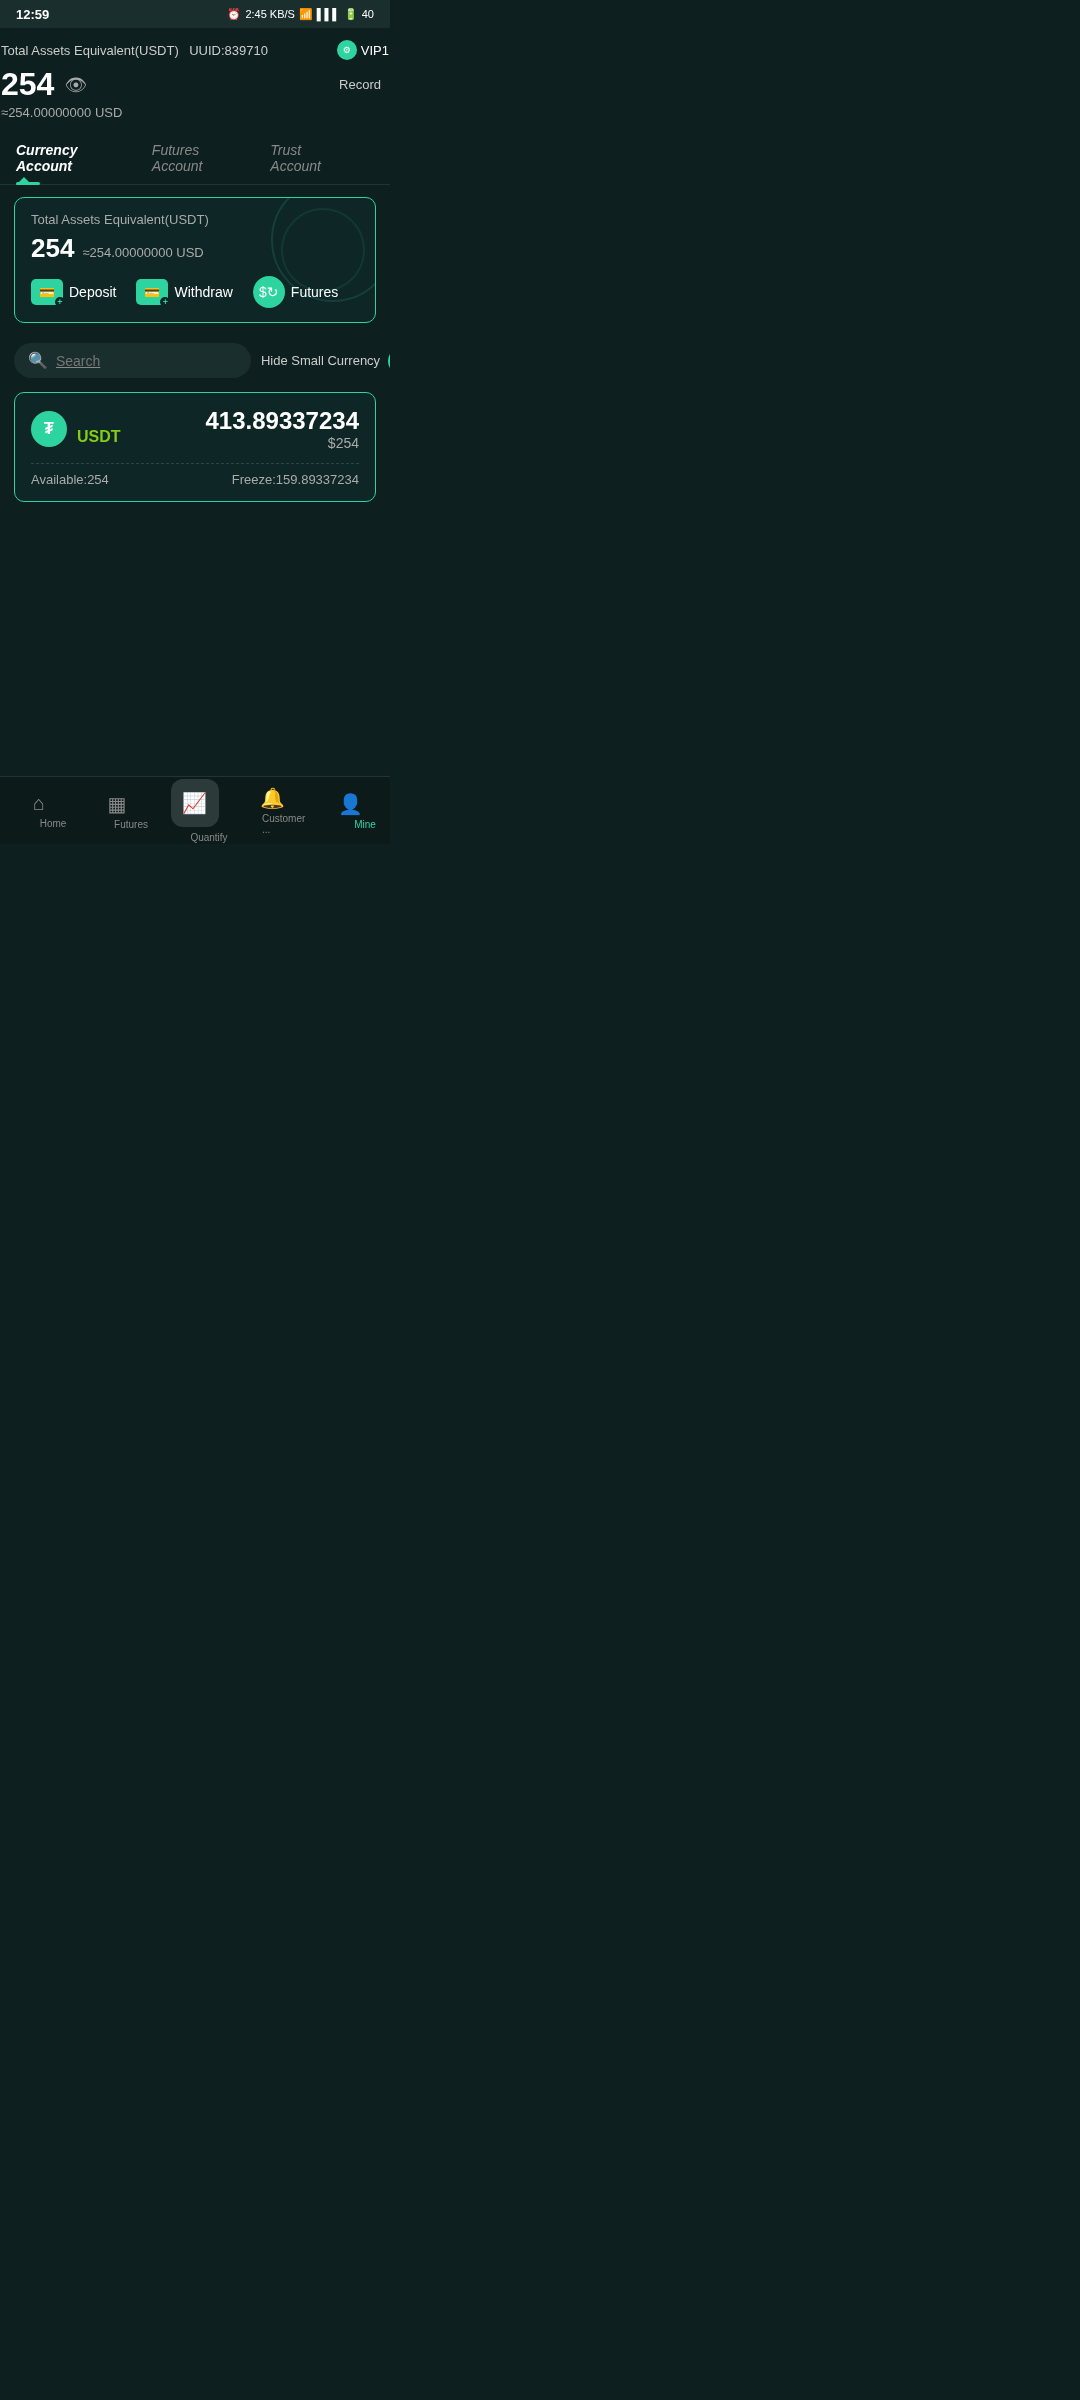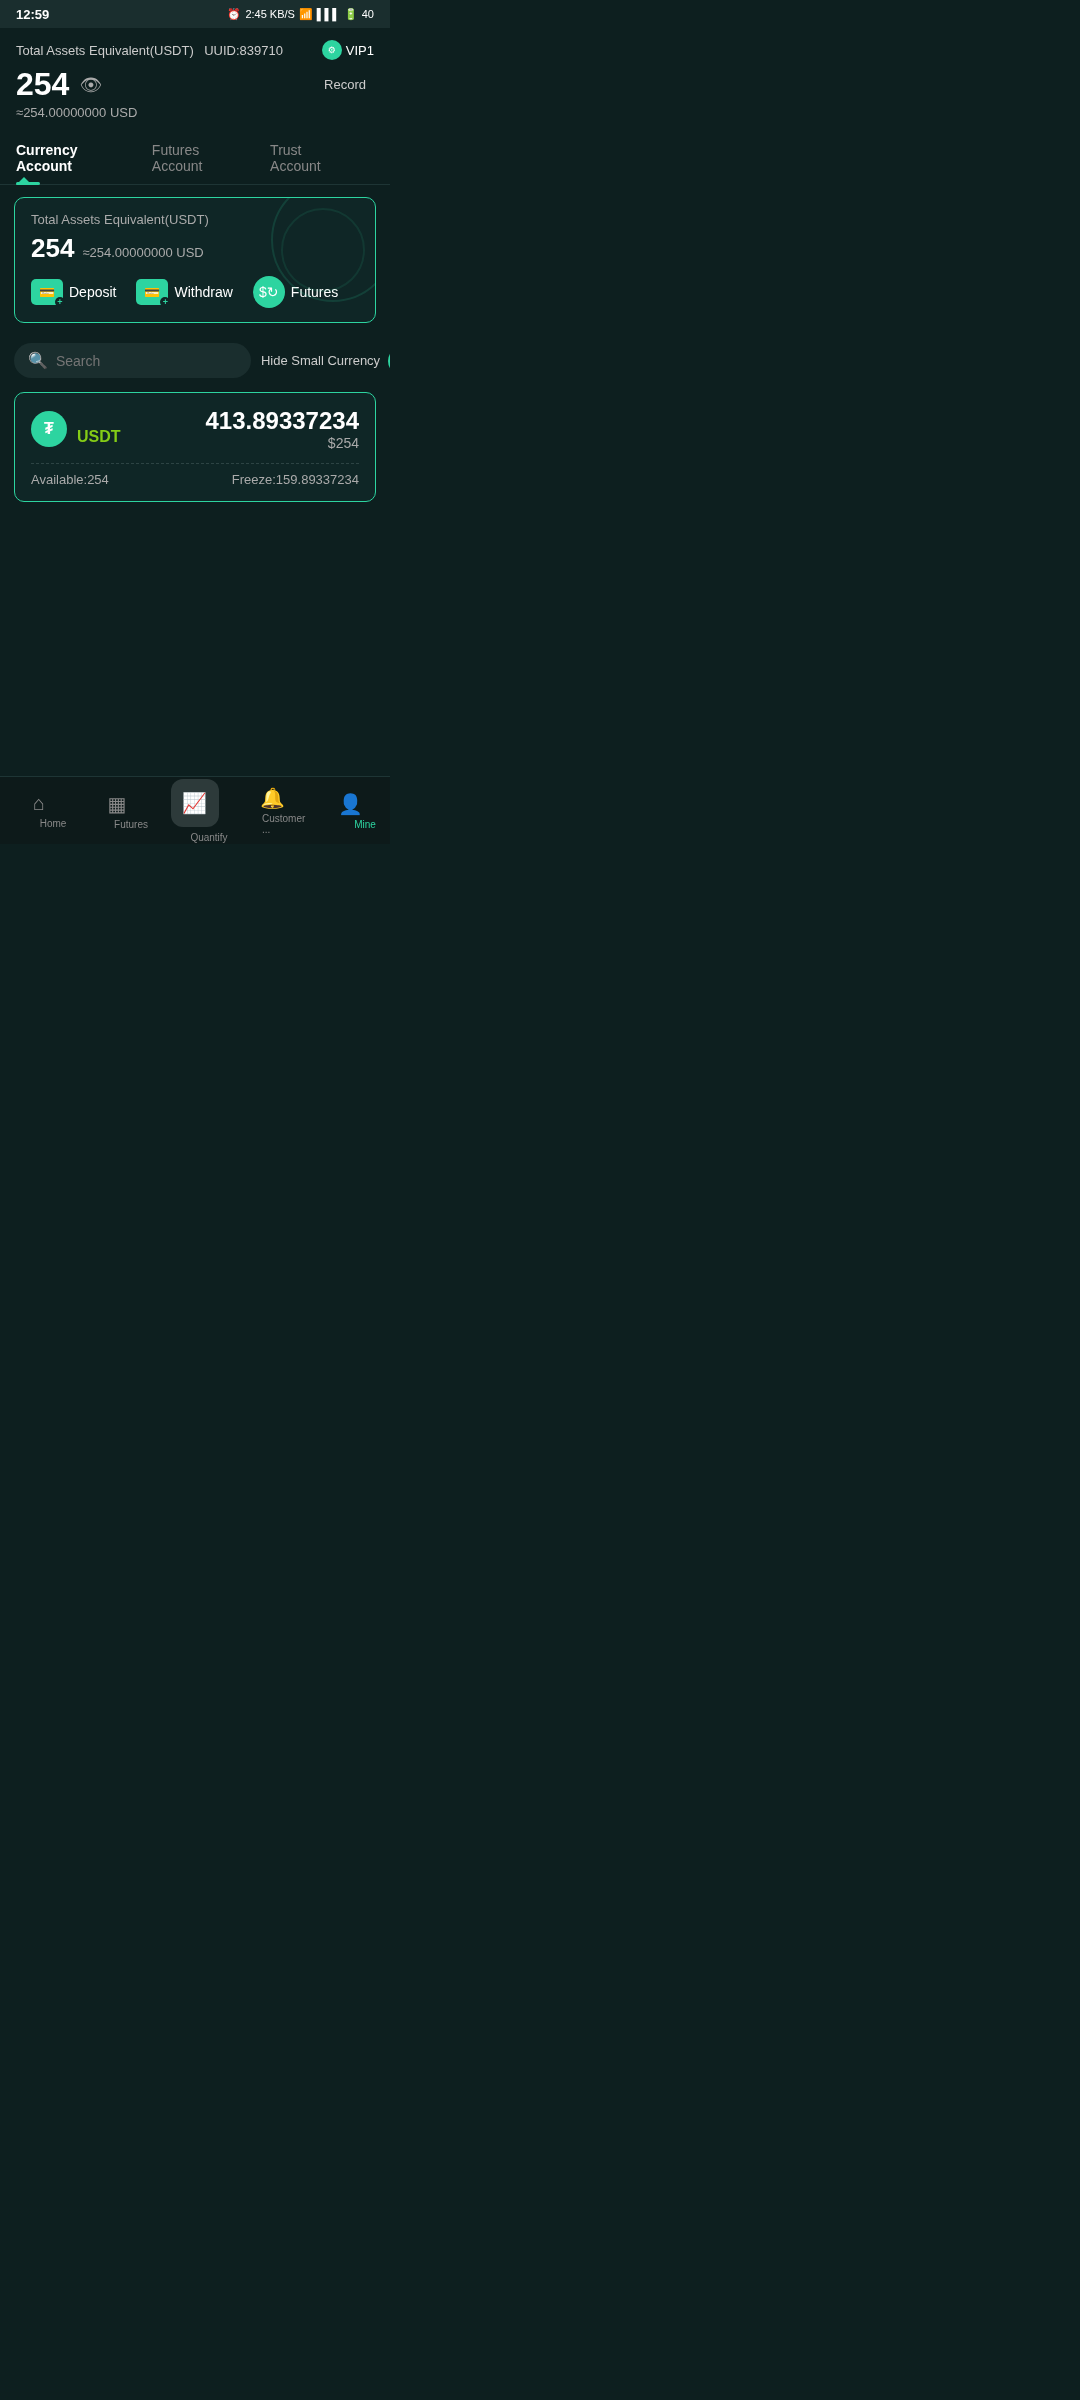--- a/index.html
+++ b/index.html
@@ -24,21 +24,21 @@
       padding: 12px 16px;
       font-size: 12px;
       color: #fff;
     }
     .status-time { font-weight: 600; font-size: 13px; }
     .status-icons { display: flex; align-items: center; gap: 4px; font-size: 11px; }
 
     
     .header {
       background-color: #0d1f1f;
-      padding: 12px 16px 8px;
+      padding: 12px 1px 8px;
     }
     .header-top {
       display: flex;
       align-items: center;
       justify-content: space-between;
       margin-bottom: 6px;
     }
     .header-title {
       font-size: 13px;
       color: #ccc;
@@ -86,20 +86,21 @@
       font-size: 13px;
       color: #aaa;
     }
 
     
     .tabs {
       display: flex;
       padding: 10px 16px 0;
       border-bottom: 1px solid #1e3535;
       position: relative;
+      font-style: italic;
     }
     .tab {
       font-size: 14px;
       color: #888;
       padding: 4px 12px 10px 0;
       margin-right: 16px;
       cursor: pointer;
       position: relative;
     }
     .tab.active {
@@ -249,20 +250,21 @@
       font-size: 16px;
       color: #888;
     }
     .search-input {
       background: transparent;
       border: none;
       outline: none;
       color: #888;
       font-size: 14px;
       flex: 1;
+      text-decoration: underline;
     }
     .hide-currency {
       display: flex;
       align-items: center;
       gap: 8px;
       font-size: 13px;
       color: #ccc;
       white-space: nowrap;
     }
     .toggle {

